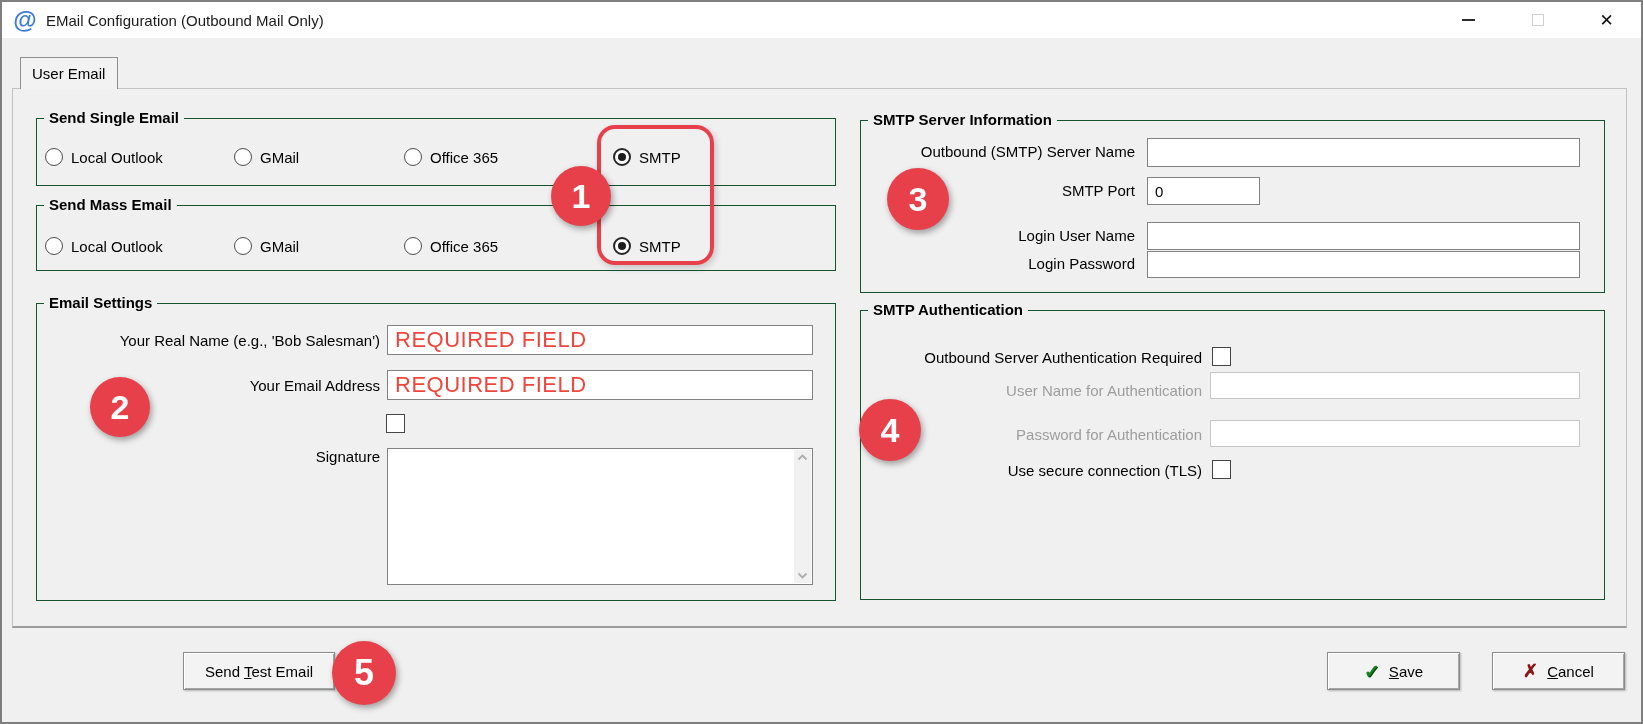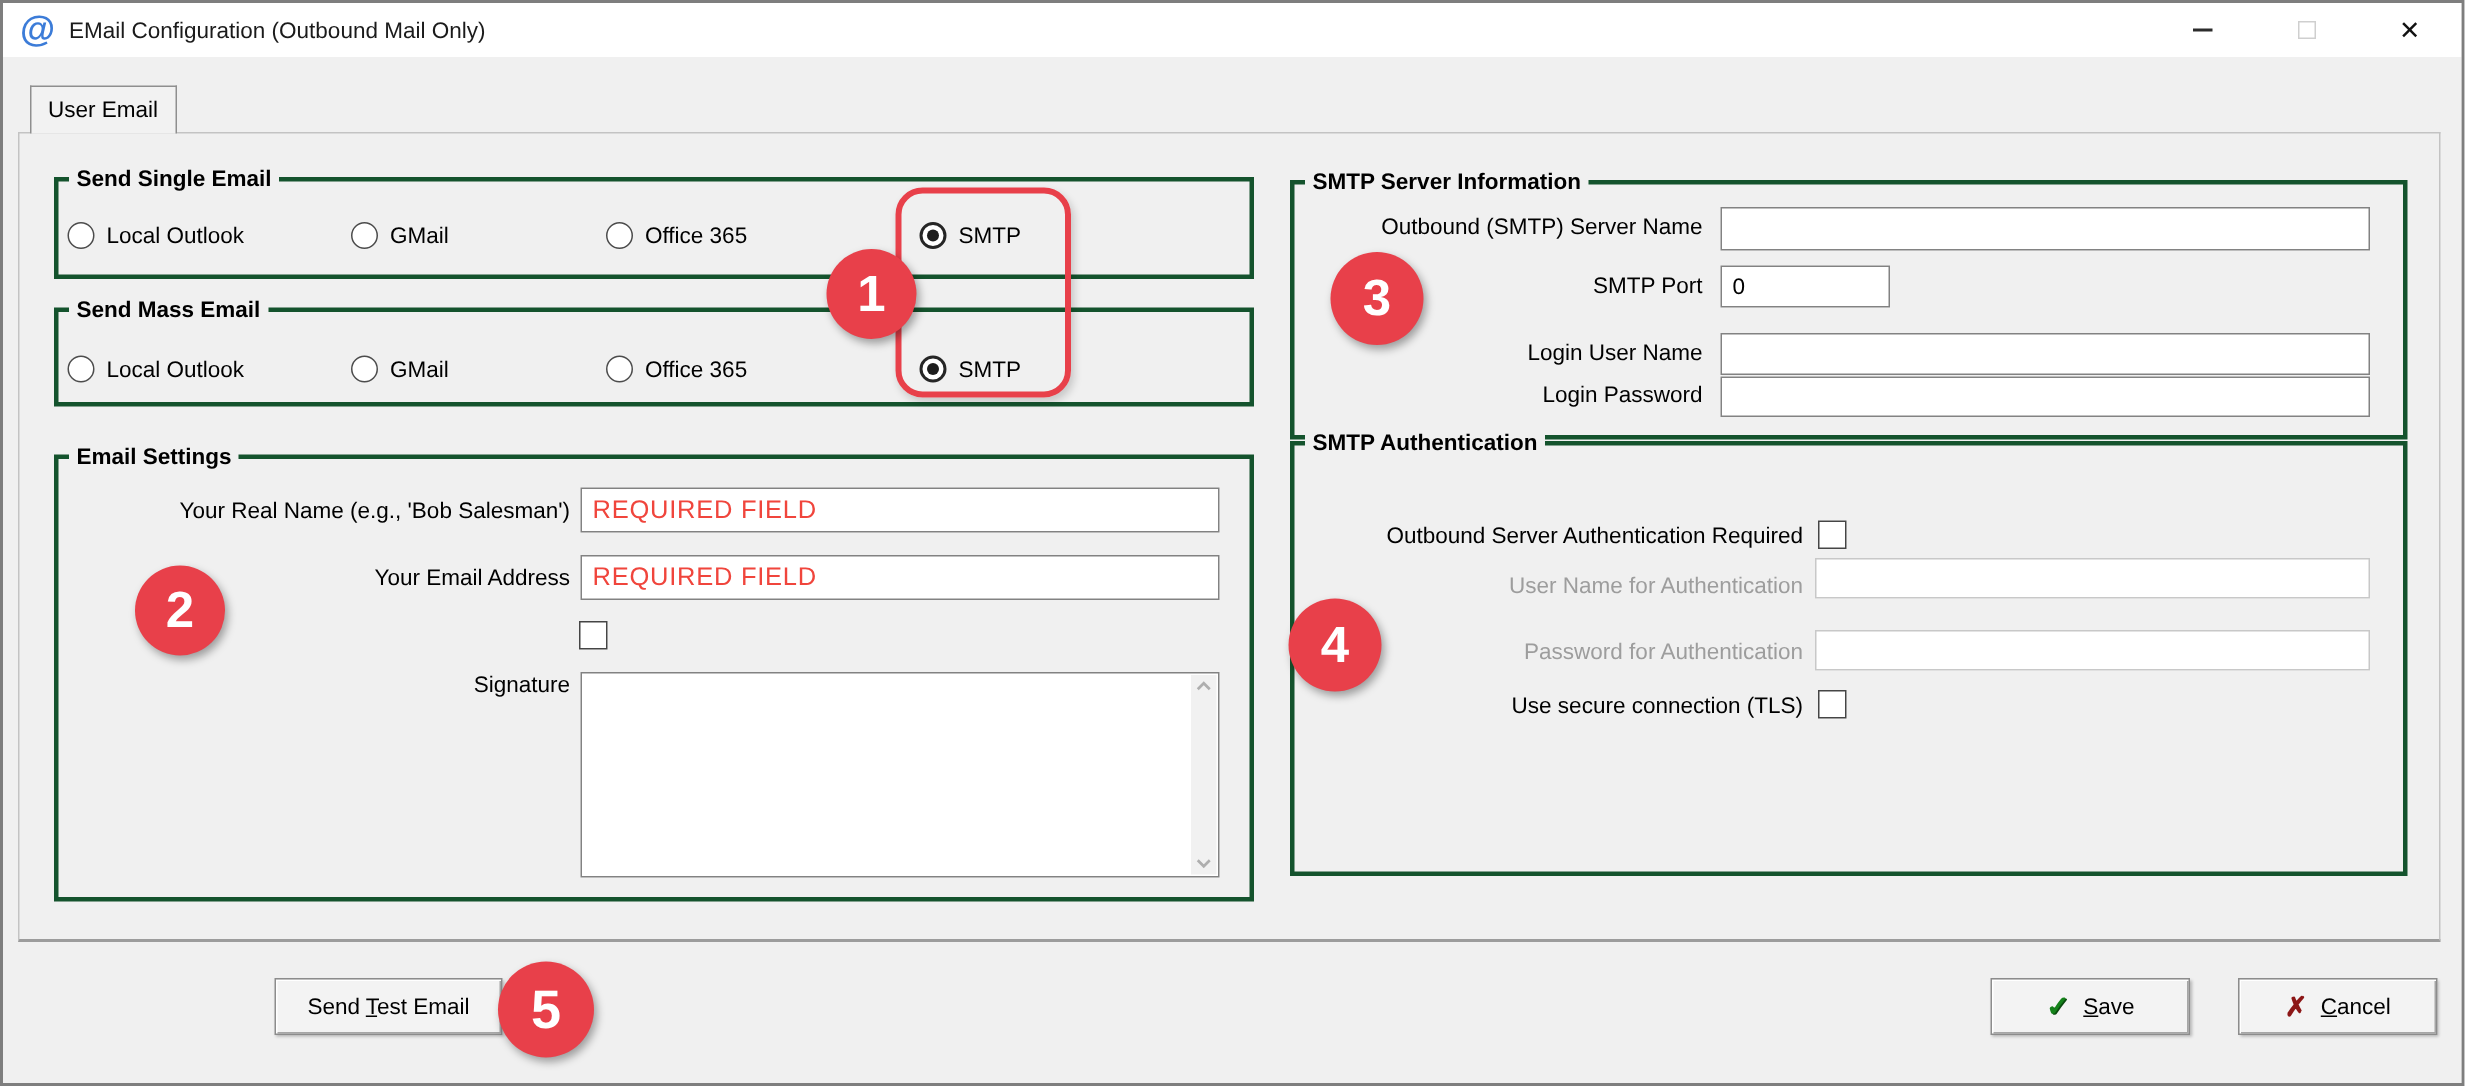--- a/index.html
+++ b/index.html
@@ -36,21 +36,21 @@
     background:#f2f2f2; border:1px solid #8f8f8f; border-bottom:none;
     display:flex; align-items:center; padding-left:11px; z-index:3;
   }
   .tabpanel {
     position:absolute; left:10px; top:50px; width:1615px; height:540px;
     border:1px solid #c3c3c3; border-bottom:2px solid #9c9c9c;
     background:#f0f0f0; z-index:1;
   }
 
   
-  .group { position:absolute; border:3px solid #14532d; z-index:2; }
+  .group { position:absolute; border:1px solid #14532d; z-index:2; }
   .gtitle {
     position:absolute; top:-10px; left:7px; padding:0 5px;
     background:#f0f0f0; font-weight:bold; white-space:nowrap;
   }
 
   
   .radio-item { position:absolute; height:20px; display:flex; align-items:center; gap:8px; z-index:2; }
   .radio {
     width:18px; height:18px; border-radius:50%;
     border:1.5px solid #4c4c4c; background:#fff; flex:none;
@@ -65,21 +65,21 @@
   }
 
   .lbl { position:absolute; white-space:nowrap; text-align:right; z-index:2; }
   .lbl.gray { color:#9d9d9d; }
 
   .field {
     position:absolute; background:#fff; border:1px solid #828282;
     display:flex; align-items:center; padding:0 7px; z-index:2; overflow:hidden;
   }
   .field.light { border-color:#c8c8c8; }
-  .field .req { color:#f0453c; font-size:17px; letter-spacing:0.5px; }
+  .field .req { color:#f0453c; font-size:22px; letter-spacing:0.5px; }
   .field .val { color:#000; font-size:15px; }
 
   .textarea { align-items:flex-start; padding:3px 24px 3px 7px; }
   .vscroll {
     position:absolute; top:1px; right:1px; bottom:1px; width:17px;
     background:#f1f1f1; display:flex; flex-direction:column;
     justify-content:space-between; align-items:center; padding:4px 0;
   }
 
   
@@ -211,21 +211,21 @@
     </div>
     <div class="lbl" style="left:862px; top:189px; width:271px;">Login User Name</div>
     <div class="field" style="left:1145px; top:184px; width:433px; height:28px;">
       <span class="val"></span>
     </div>
     <div class="lbl" style="left:862px; top:217px; width:271px;">Login Password</div>
     <div class="field" style="left:1145px; top:213px; width:433px; height:27px;">
       <span class="val"></span>
     </div>
 
-    <div class="group" style="left:858px; top:256px; width:745px; height:290px;">
+    <div class="group" style="left:858px; top:272px; width:745px; height:290px;">
       <span class="gtitle">SMTP Authentication</span>
     </div>
     <div class="lbl" style="left:862px; top:311px; width:338px;">Outbound Server Authentication Required</div>
     <div class="checkbox" style="left:1210px; top:309px;"></div>
     <div class="lbl gray" style="left:862px; top:344px; width:338px;">User Name for Authentication</div>
     <div class="field light" style="left:1208px; top:334px; width:370px; height:27px;">
       <span class="val"></span>
     </div>
     <div class="lbl gray" style="left:862px; top:388px; width:338px;">Password for Authentication</div>
     <div class="field light" style="left:1208px; top:382px; width:370px; height:27px;">

